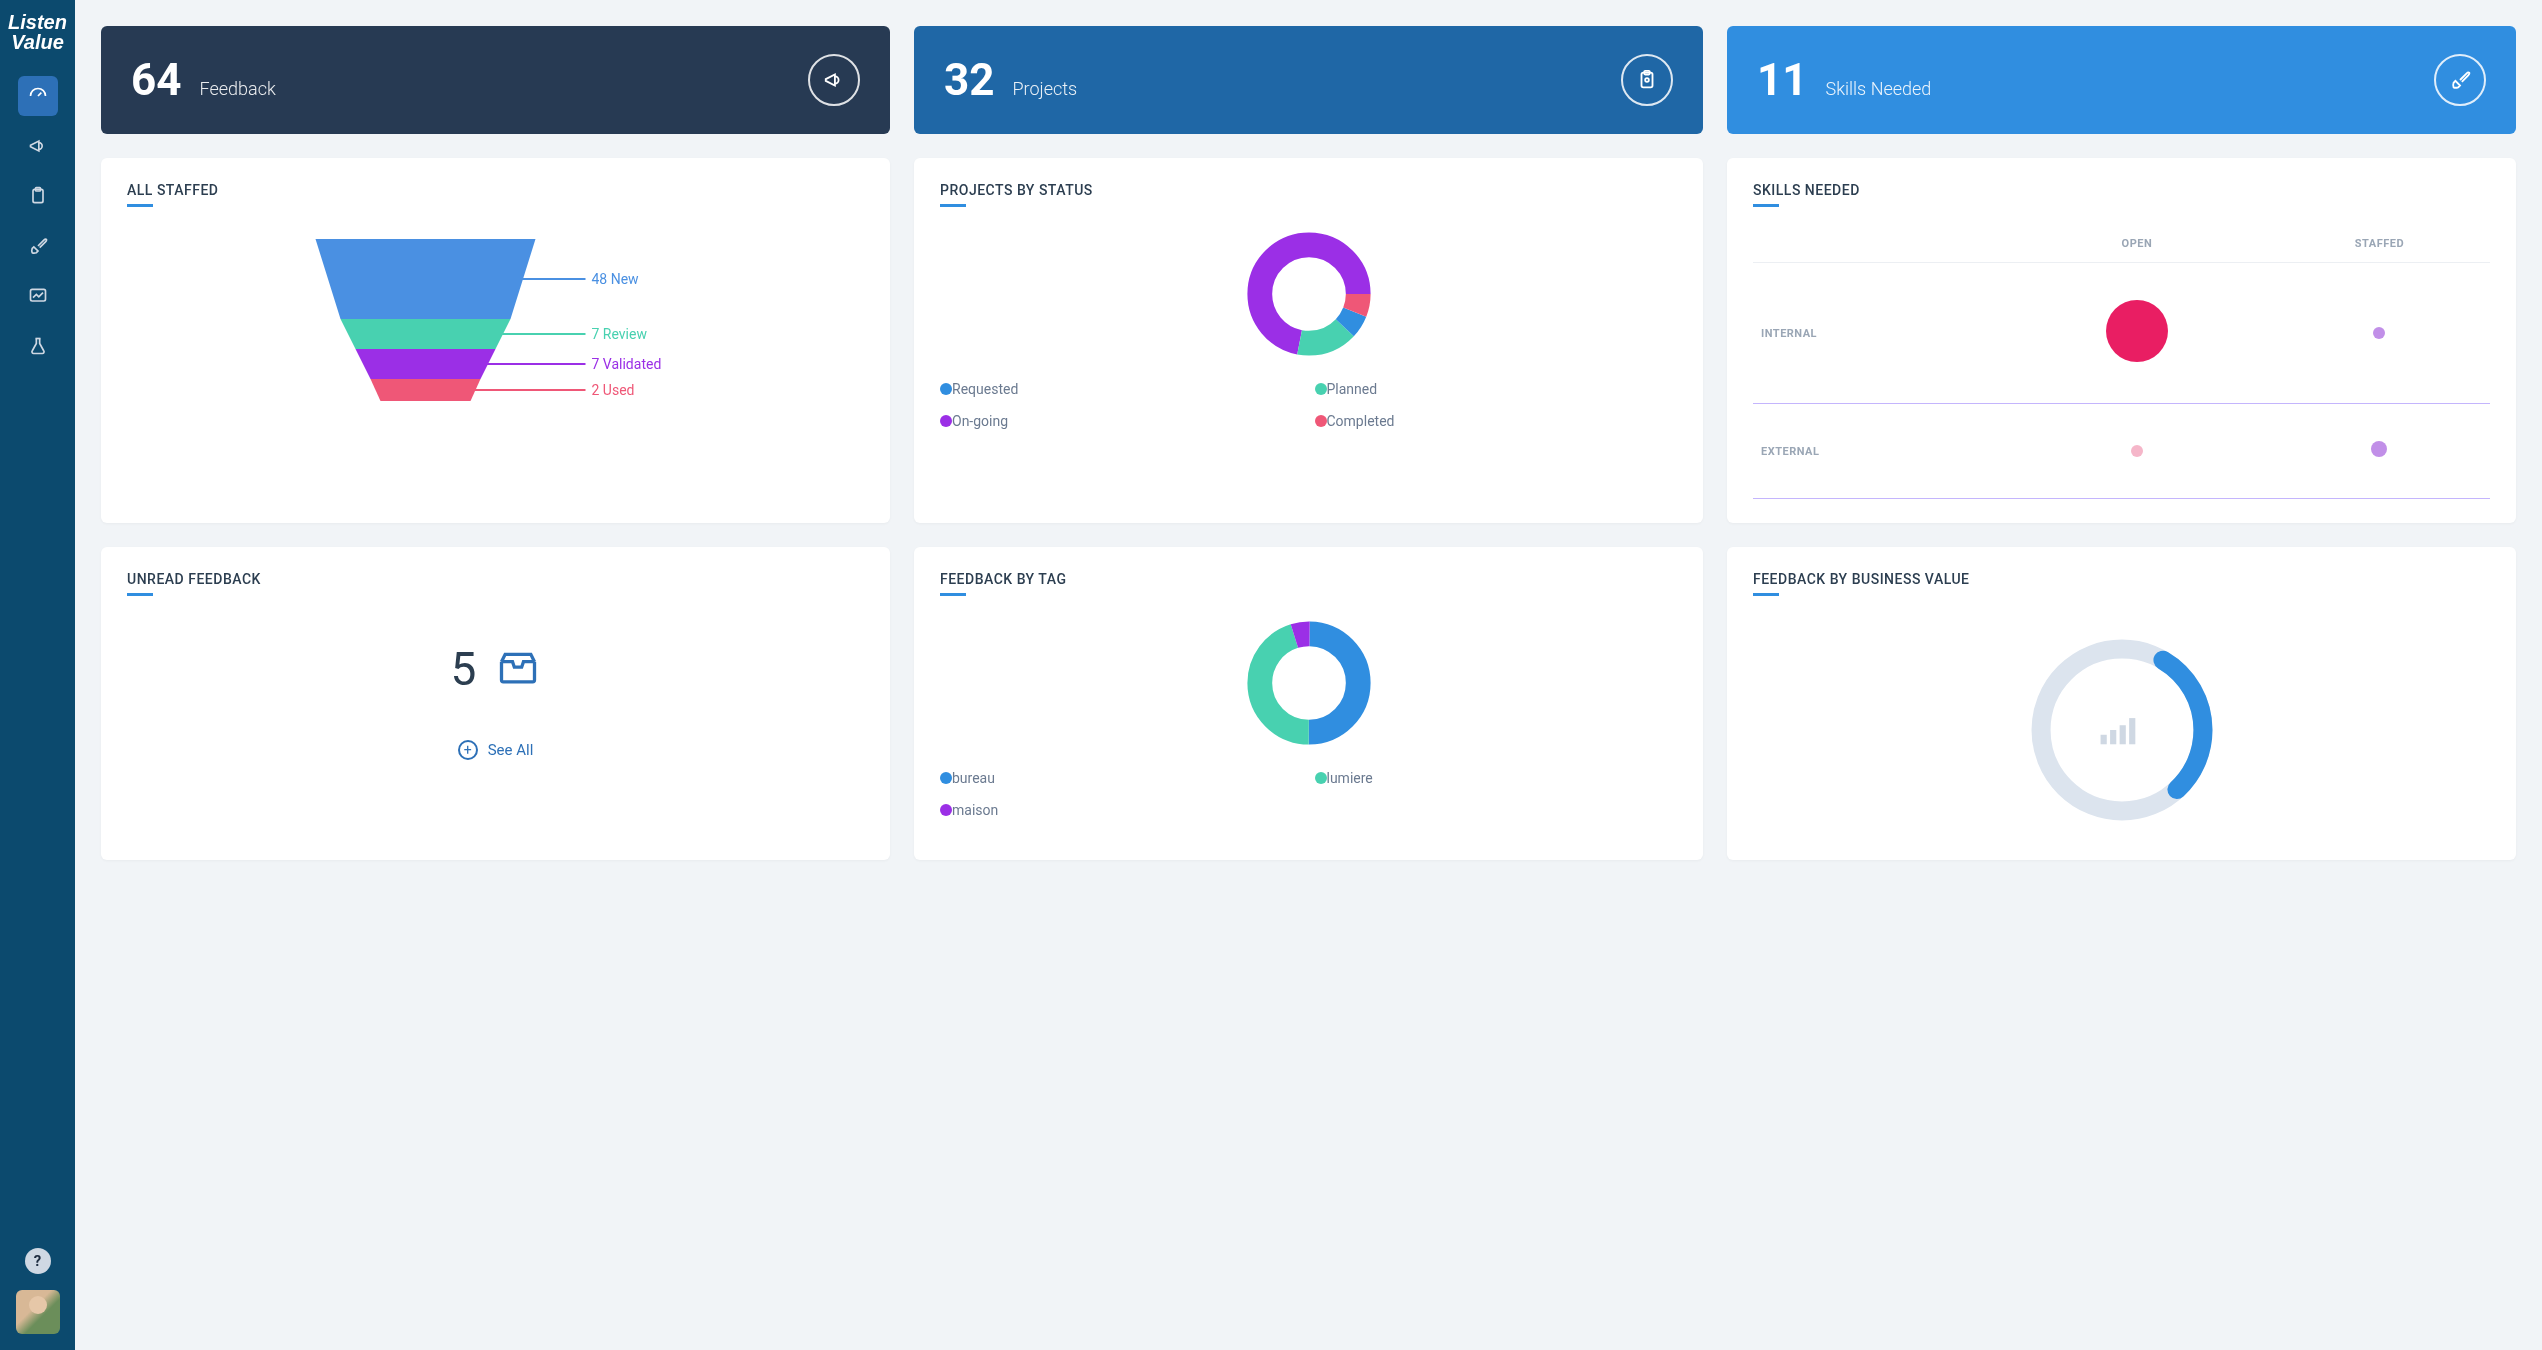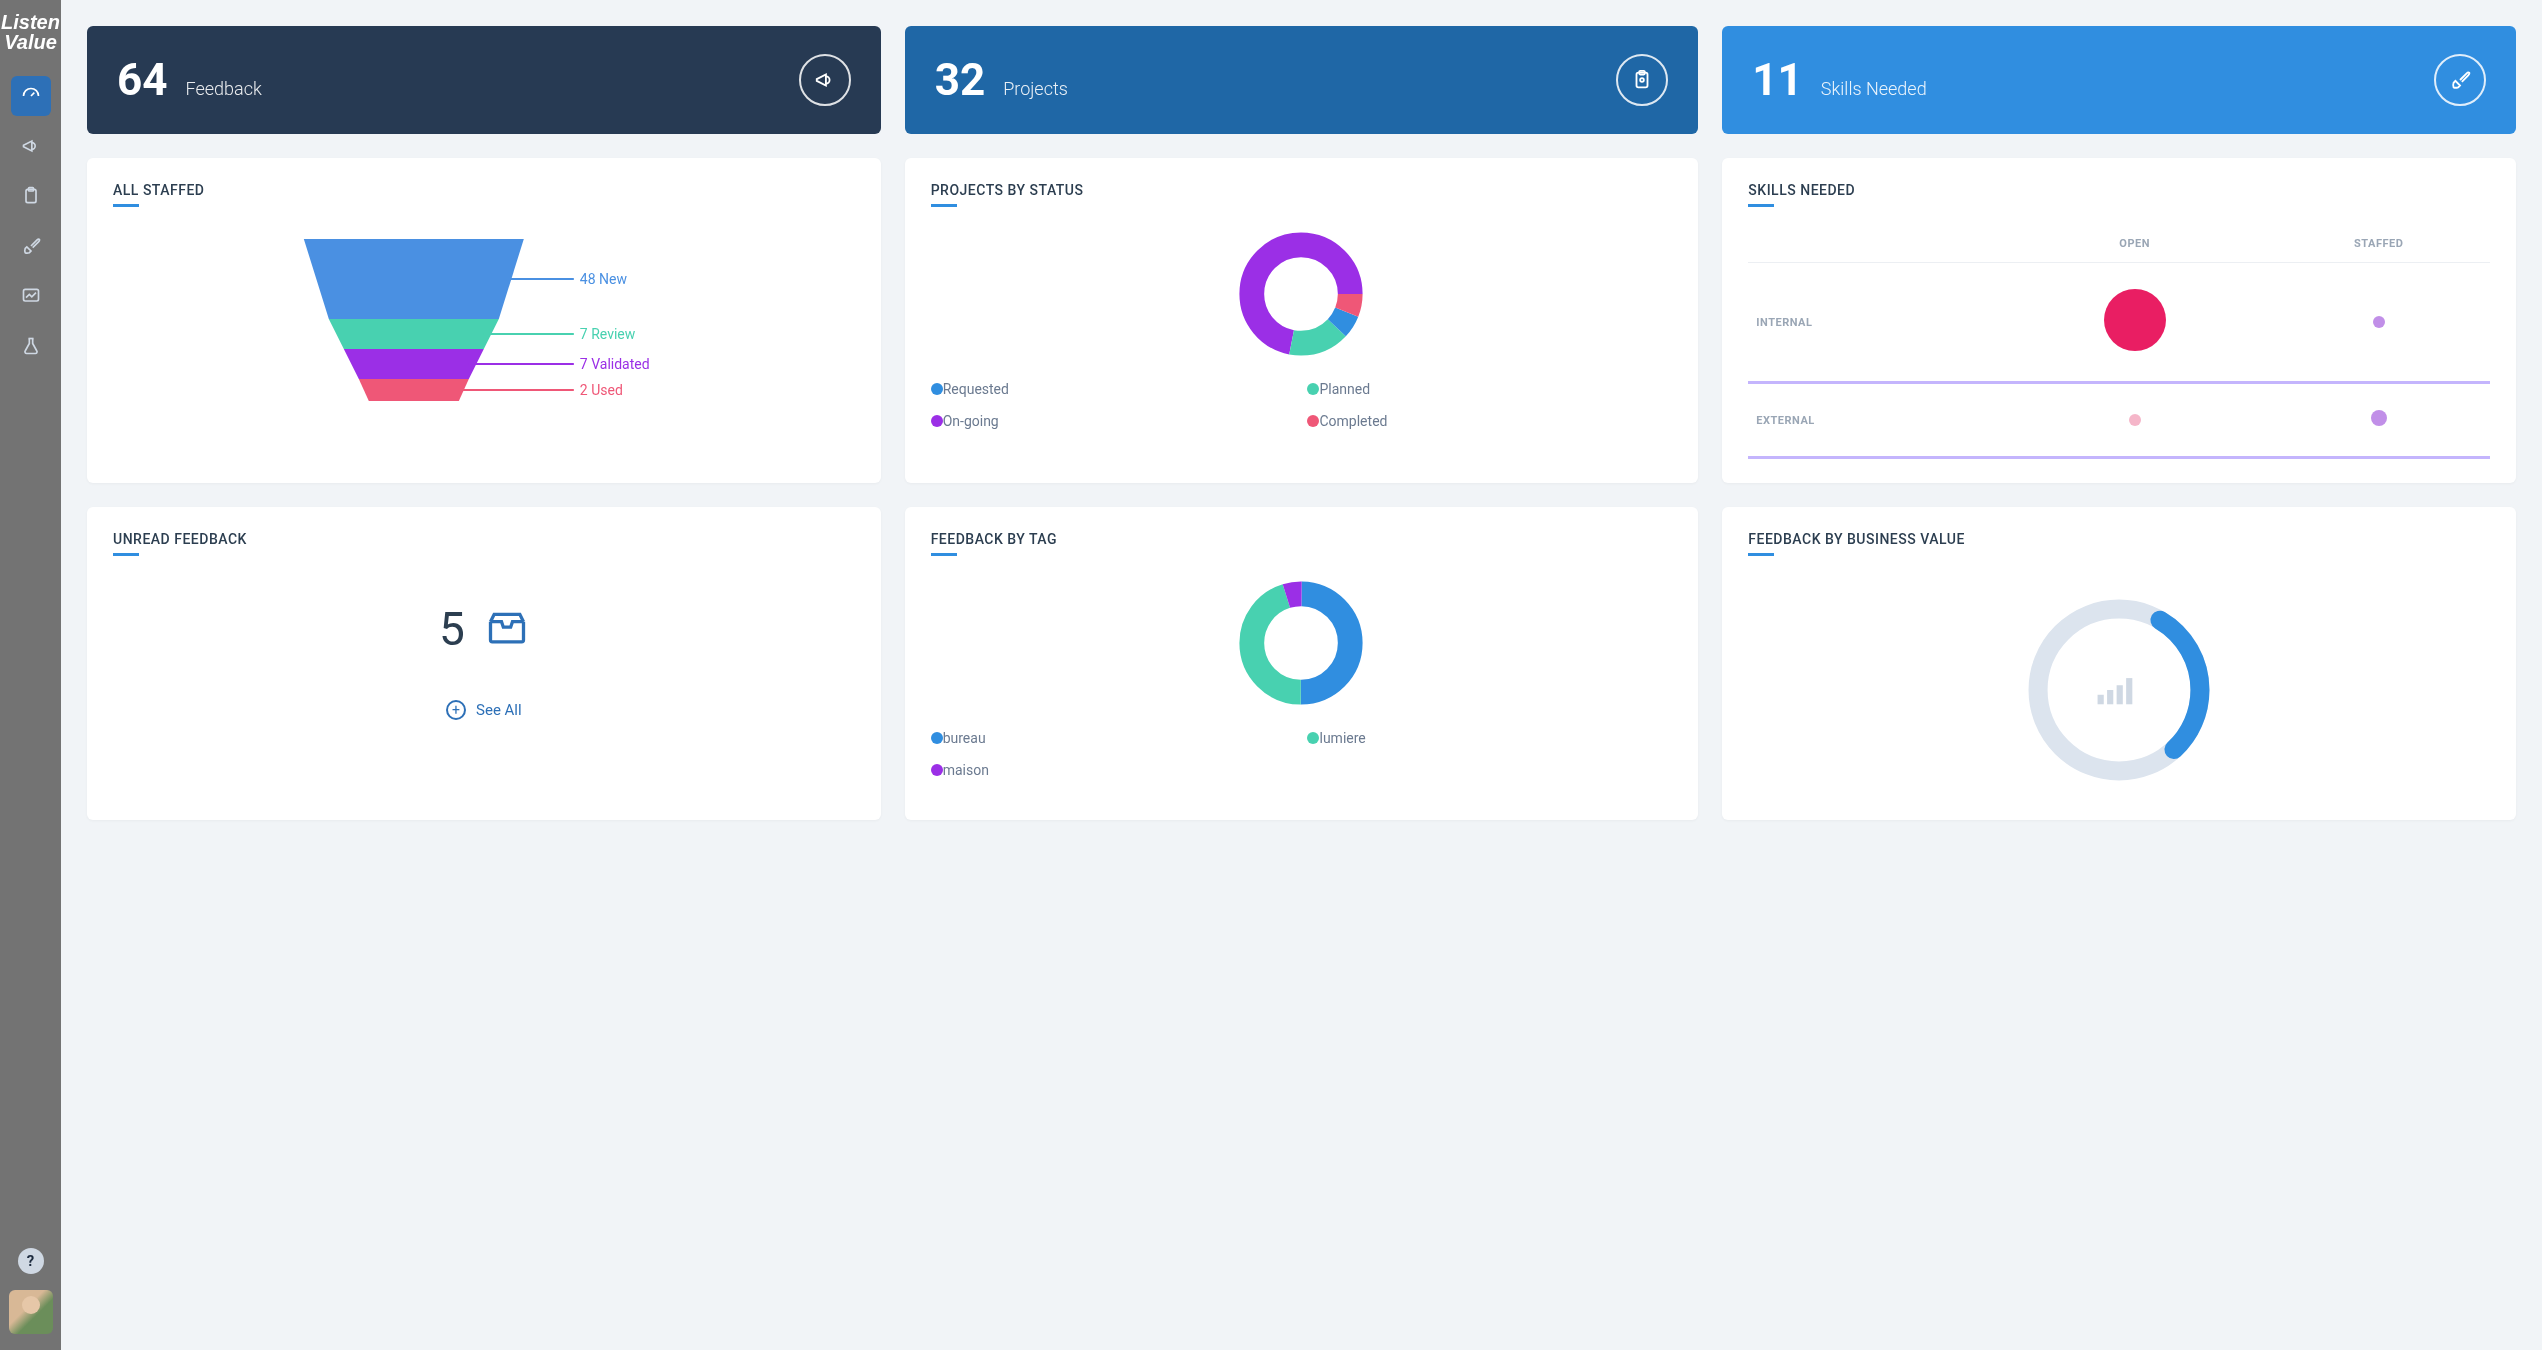--- a/index.html
+++ b/index.html
@@ -5,22 +5,22 @@
   * { box-sizing: border-box; margin: 0; padding: 0; }
   html, body { height: 100%; }
   body {
     font-family: -apple-system, BlinkMacSystemFont, "Segoe UI", Roboto, Helvetica, Arial, sans-serif;
     background: #f1f4f7;
     color: #2c3e50;
     display: flex;
   }
   
   .sidebar {
-    width: 61px;
-    background: #737373;
+    width: 75px;
+    background: #0c4a6e;
     display: flex;
     flex-direction: column;
     align-items: center;
     padding-top: 12px;
     height: 100vh;
     position: relative;
   }
   .logo {
     font-family: cursive, "Brush Script MT", sans-serif;
     color: #fff;
@@ -98,21 +98,21 @@
   
   .funnel { display:flex; gap: 18px; padding: 4px 8px 4px 8px; }
   
   .legend { display:grid; grid-template-columns: 1fr 1fr; row-gap: 16px; column-gap: 12px; margin-top: 16px; }
   .legend-item{ display:flex; align-items:center; font-size:14px; color:#6b7a90; }
   .dot{ width:12px; height:12px; border-radius:50%; display:inline-block; }
   
   .skills-table{ width:100%; border-collapse:collapse; margin-top:6px; }
   .skills-table th{ font-size:11px; font-weight:700; color:#9aa6b5; letter-spacing:0.5px; padding:12px 8px; border-bottom:1px solid #eceff3;}
   .skills-table th:first-child{ text-align:left;}
-  .skills-table td{ text-align:center; padding:26px 8px; border-bottom:3px solid #c4b5fd;}
+  .skills-table td{ text-align:center; padding:37px 8px; border-bottom:1px solid #c4b5fd;}
   .skills-table td:first-child{ text-align:left; font-size:11px; color:#9aa6b5; font-weight:700; letter-spacing:0.5px;}
   
   .unread-center{ display:flex; flex-direction:column; align-items:center; padding: 28px 0 18px 0;}
   .unread-row{ display:flex; align-items:center; gap:20px;}
   .unread-num{ font-size:46px; font-weight:400; color:#2c3e50;}
   .see-all{ display:flex; align-items:center; justify-content:center; gap:10px; color:#2d70b7; font-size:15px; cursor:pointer; margin-top:44px;}
   .circle-plus{ width:20px; height:20px; border:2px solid #2d70b7; border-radius:50%; display:flex; align-items:center; justify-content:center; font-size:14px; line-height:1;}
   
   .donut-wrap{ display:flex; justify-content:center; padding:4px 0 6px 0;}
   

